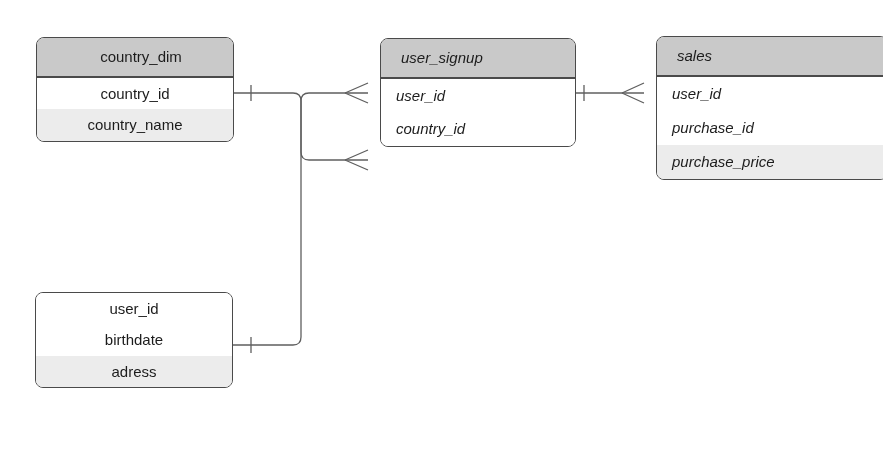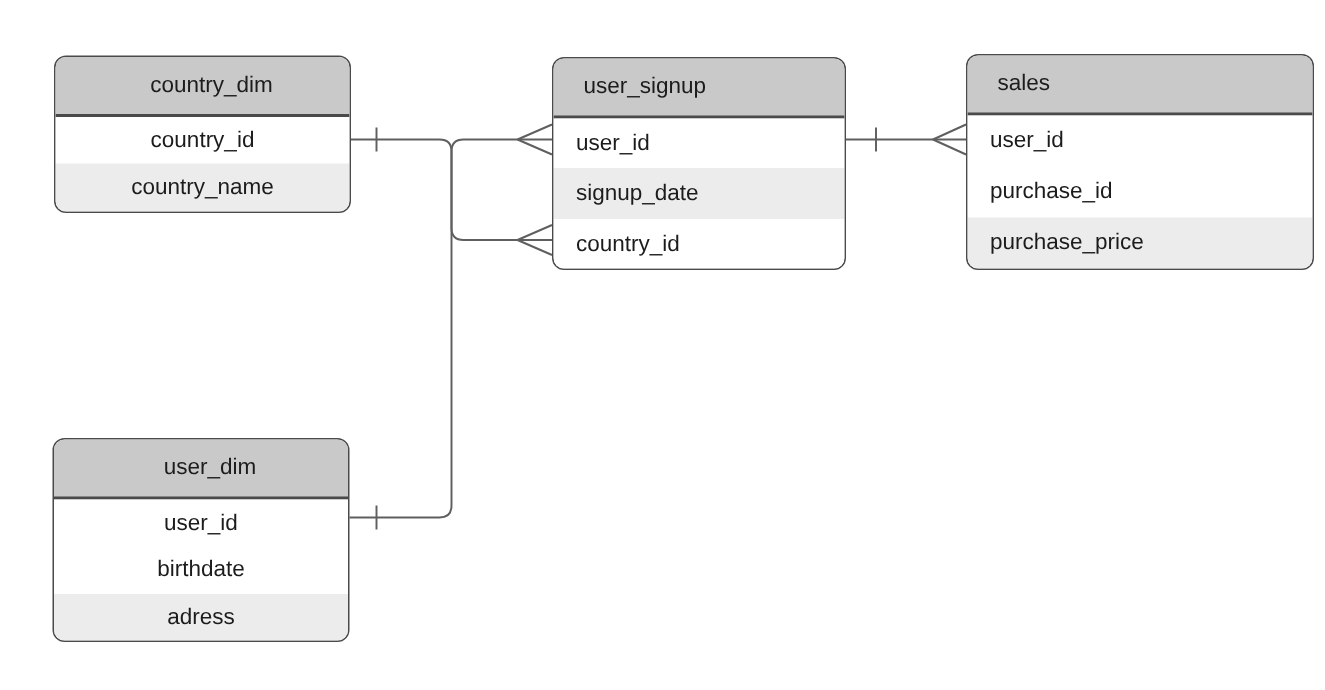--- a/index.html
+++ b/index.html
@@ -29,21 +29,21 @@
     padding-left:12px;
   }
   .trow{
     height:31.4px;line-height:31.4px;
     text-align:center;
     background:var(--row-fill,#ffffff);
     white-space:nowrap;
   }
   .trow.alt{background:var(--row-alt-fill,#ececec);}
   
-  .fancy{}
+  .fancy{font-style:italic;margin-left:12px;}
   .fancy .thead{text-align:left;padding-left:20px;}
   .fancy .trow{text-align:left;padding-left:15px;height:33.4px;line-height:33.4px;}
   .sales-rows .trow{height:34px;line-height:34px;}
   
   #wires{position:absolute;left:0;top:0;width:883px;height:460px;}
   #wires path{fill:none;stroke:var(--connector,#5f5f5f);stroke-width:1.3;}
 </style>
 </head>
 <body>
 
@@ -69,31 +69,29 @@
 
   <div class="entity" style="left:36px;top:37px;width:198px;">
     <div class="thead">country_dim</div>
     <div class="trow">country_id</div>
     <div class="trow alt">country_name</div>
   </div>
 
   <div class="entity fancy" style="left:368px;top:38px;width:196px;">
     <div class="thead">user_signup</div>
     <div class="trow">user_id</div>
-    <div class="trow alt">signup_date</div>
     <div class="trow">country_id</div>
   </div>
 
   <div class="entity fancy sales-rows" style="left:644px;top:36px;width:232px;">
     <div class="thead">sales</div>
     <div class="trow">user_id</div>
     <div class="trow">purchase_id</div>
     <div class="trow alt">purchase_price</div>
   </div>
 
   <div class="entity" style="left:35px;top:292px;width:198px;">
-    <div class="thead">user_dim</div>
     <div class="trow">user_id</div>
     <div class="trow">birthdate</div>
     <div class="trow alt">adress</div>
   </div>
 
 </div>
 
 </body></html>

